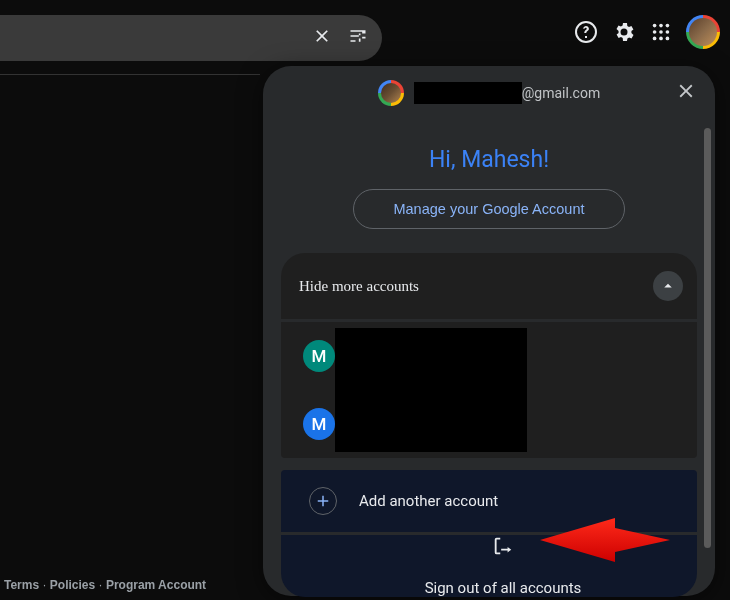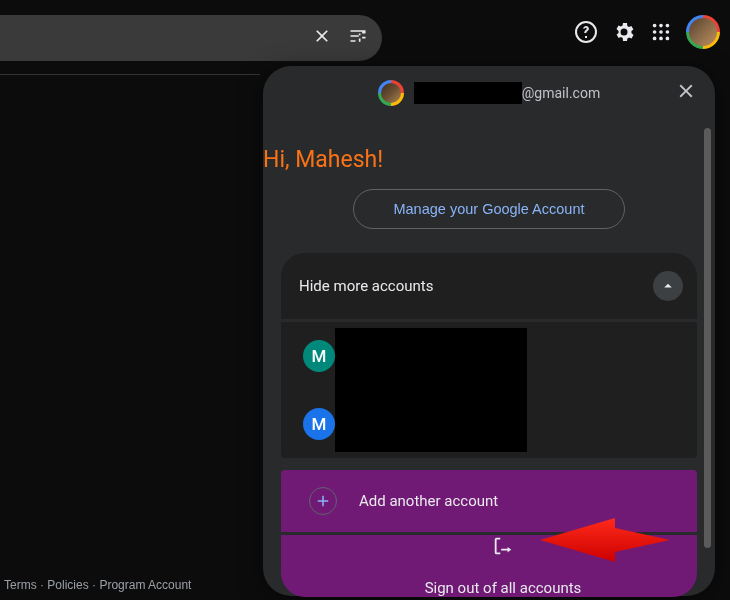--- a/index.html
+++ b/index.html
@@ -62,21 +62,21 @@
       background: linear-gradient(135deg,#5a3f2a,#8a6a4a,#c0905a);
     }
     .divider {
       position:absolute; top:74px; left:0; width:260px; height:1px; background:#333;
     }
     .footer {
       position:absolute; bottom:8px; left:4px;
       font-size:12px; color:#9aa0a6;
       font-family: Arial, sans-serif;
     }
-    .footer a { color:#9aa0a6; text-decoration:none; }
+    .footer a { color:#9aa0a6; text-decoration:none;font-weight:bold; }
     .panel {
       position:absolute;
       top:66px;
       left:263px;
       width:452px;
       height:530px;
       background:#282a2c;
       border-radius:28px;
       box-shadow: 0 4px 24px rgba(0,0,0,0.5);
     }
@@ -98,21 +98,22 @@
       background: linear-gradient(135deg,#402c1c,#694e33,#b0834f);
     }
     .email-row { display:flex; align-items:center; gap:0; }
     .email-block { width:108px; height:22px; background:#000; }
     .email-text { color:#c0c3c6; font-size:14px; }
     .panel-close {
       position:absolute; right:18px; top:50%; transform:translateY(-50%);
       color:#c4c7ca; cursor:pointer;
     }
     .greeting {
-      color:#f97316;
+      text-align:center;
+      color:#3b82f6;
       font-size:23px;
       font-weight:400;
       margin-top:26px;
     }
     .manage-btn {
       display:block;
       width:272px;
       margin:16px auto 0;
       border:1px solid #5f6368;
       color:#8ab4f8;
@@ -132,20 +133,21 @@
     .hide-row {
       background:#1f1f1f;
       height:66px;
       display:flex;
       align-items:center;
       padding:0 18px;
       color:#e8eaed;
       font-size:15px;
       position:relative;
       cursor:pointer;
+      font-family:Liberation Serif, serif;
     }
     .chev-badge {
       position:absolute; right:14px; top:50%; transform:translateY(-50%);
       width:30px; height:30px; border-radius:50%; background:#3c4043;
       display:flex; align-items:center; justify-content:center; color:#e8eaed;
     }
     .account-rows {
       background:#1f1f1f;
       position:relative;
       margin-top:3px;
@@ -166,21 +168,21 @@
     .circle.teal { background:#00897b; }
     .circle.blue { background:#1a73e8; }
     .redact-block {
       position:absolute; left:54px; top:6px; width:192px; height:124px; background:#000;
       z-index:2;
     }
     .action-group {
       margin:12px 18px 0 18px;
     }
     .action-row {
-      background:#701a75;
+      background:#0f172a;
       height:62px;
       display:flex; align-items:center;
       padding-left:28px;
       gap:22px;
       color:#e8eaed; font-size:15px;
       cursor:pointer;
       position:relative;
     }
     .action-row:first-child { border-radius:4px 4px 0 0; }
     .action-row + .action-row { margin-top:3px; border-radius:0 0 24px 24px;flex-direction:column; }

